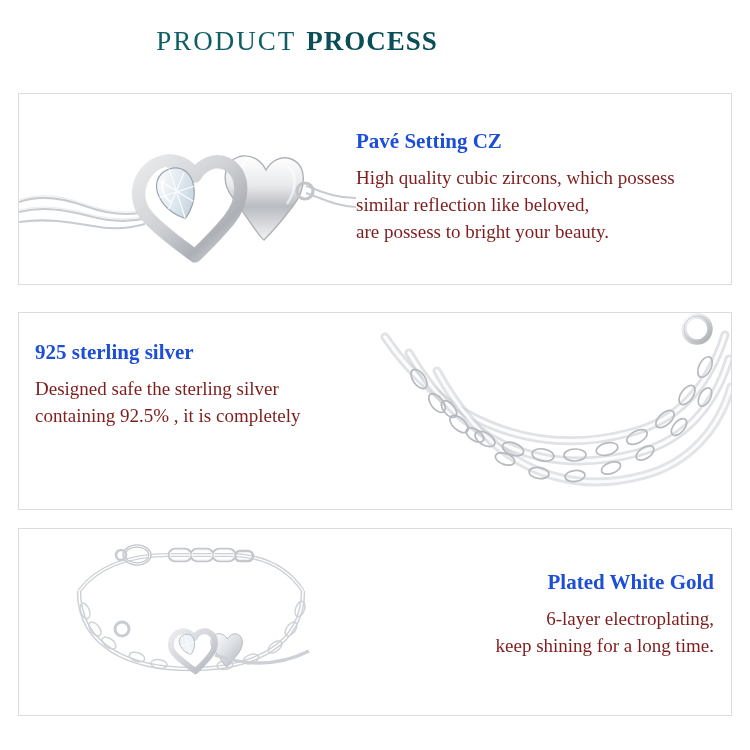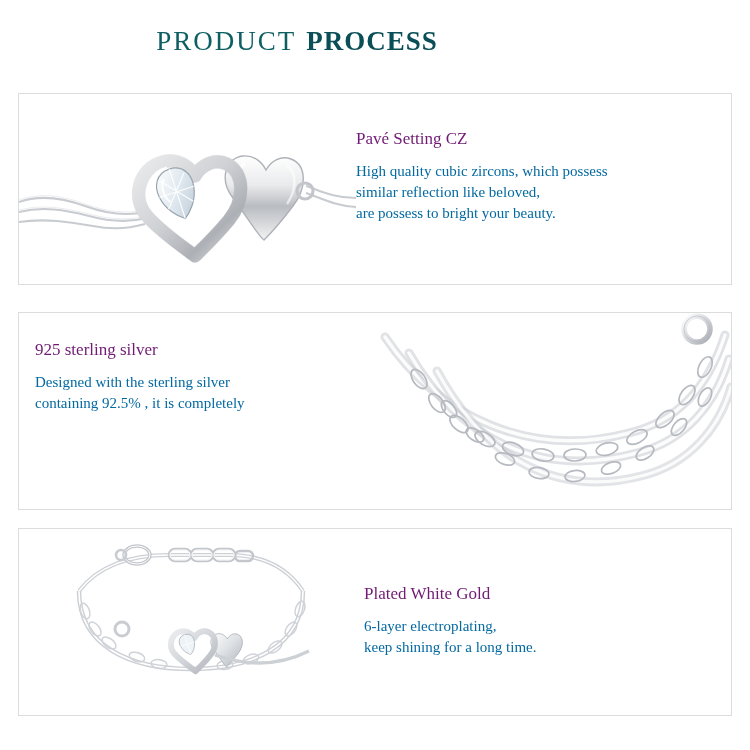--- a/index.html
+++ b/index.html
@@ -56,40 +56,40 @@
   .panel-inner {
     position: relative;
     width: 100%;
     height: 100%;
   }
 
   .text-block {
     position: absolute;
   }
   .block-title {
-    font-size: 17px;
-    color: #701a75;
-    font-weight: 400;
+    font-size: 21px;
+    color: #1d4ed8;
+    font-weight: 700;
     margin: 0 0 12px 0;
     line-height: 1.1;
   }
   .block-body {
-    font-size: 15px;
-    color: #0369a1;
+    font-size: 19px;
+    color: #7f1d1d;
     line-height: 1.42;
     margin: 0;
   }
   .block-body span { display: block; }
 
   
   #panel-1 .text-block { left: 337px; top: 36px; width: 350px; }
   
   #panel-2 .text-block { left: 16px; top: 28px; width: 350px; }
   
-  #panel-3 .text-block { left: 345px; top: 56px; width: 350px; }
+  #panel-3 .text-block { left: 345px; top: 42px; width: 350px; text-align: right; }
 
   
   .img-area {
     position: absolute;
     overflow: hidden;
   }
   #img-1 { left: 0px;   top: 0px;  width: 337px; height: 190px; }
   #img-2 { left: 360px; top: 0px;  width: 352px; height: 196px; }
   #img-3 { left: 0px;   top: 0px;  width: 345px; height: 186px; }
 
@@ -180,21 +180,21 @@
 
     </div>
   </div>
 
   <div class="panel" id="panel-2">
     <div class="panel-inner">
 
       <div class="text-block">
         <h2 class="block-title">925 sterling silver</h2>
         <p class="block-body">
-          <span>Designed with the sterling silver</span>
+          <span>Designed safe the sterling silver</span>
           <span>containing 92.5% , it is completely</span>
         </p>
       </div>
 
       <div class="img-area" id="img-2">
         <svg class="jewel" width="352" height="196" viewBox="0 0 352 196" xmlns="http://www.w3.org/2000/svg" aria-hidden="true">
           <defs>
             <linearGradient id="chg" x1="0" y1="0" x2="1" y2="1">
               <stop offset="0%" stop-color="#ffffff"></stop>
               <stop offset="50%" stop-color="#d4d7db"></stop>

